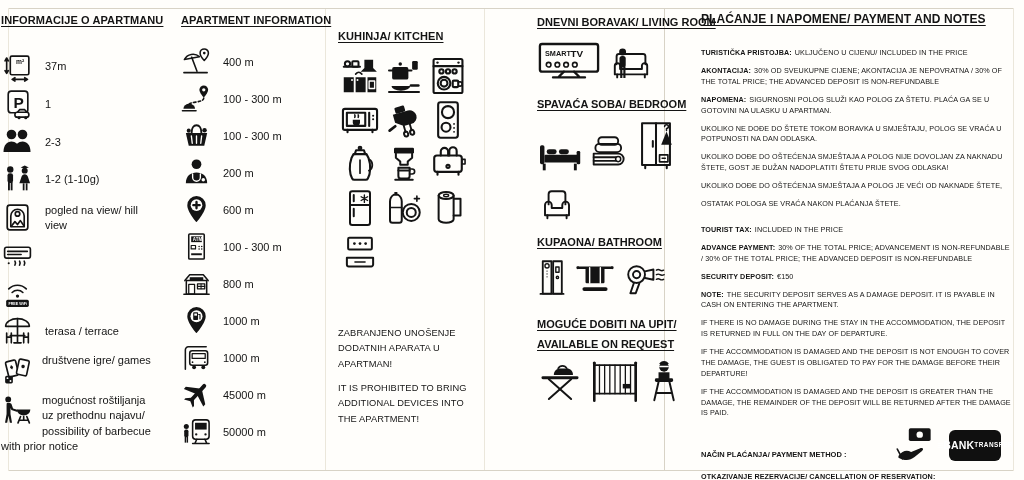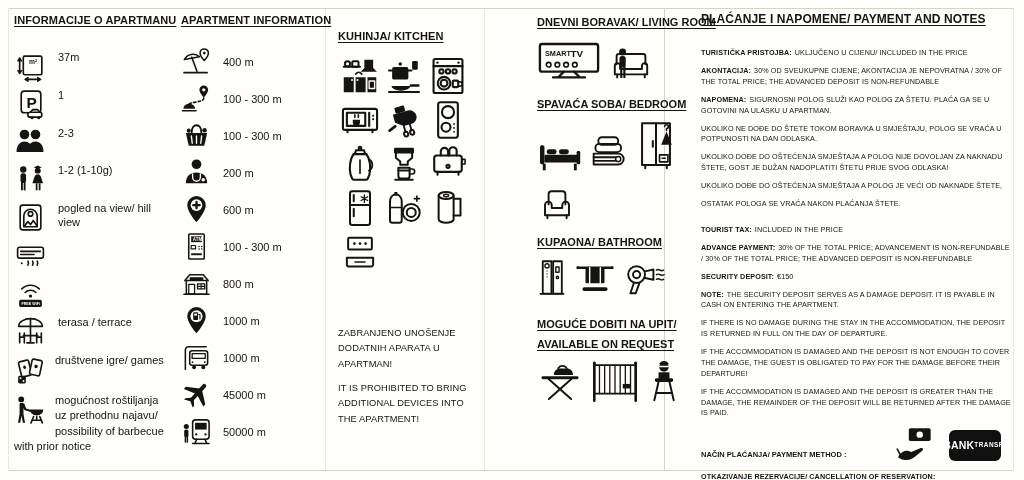--- a/index.html
+++ b/index.html
@@ -4,23 +4,23 @@
 <style>
   html,body{margin:0;padding:0}
   body{width:1024px;height:480px;position:relative;overflow:hidden;
        background:#fffefb;font-family:"Liberation Sans",sans-serif;color:#141414}
   .line{position:absolute;background:#d8d3c6}
   .line.soft{background:#ebe7db}
   .col{position:absolute}
   .title{font-size:11px;font-weight:700;text-decoration:underline;text-underline-offset:2px;
          white-space:nowrap;letter-spacing:.1px}
   
-  #col1{left:14px;top:14px;width:152px}
+  #col1{left:1px;top:14px;width:152px}
   #col1 .title{margin-bottom:24px}
-  .irow{display:flex;align-items:flex-start;margin-bottom:5px;min-height:31px}
+  .irow{display:flex;align-items:center;margin-bottom:5px;min-height:31px}
   .irow .ib{flex:0 0 38px}
   .irow .lbl{font-size:11px;line-height:1.3;padding-left:6px}
   .flow{margin-bottom:5px;font-size:11px;line-height:1.4}
   .flow .ib{float:left;margin:1px 8px 1px 0}
   .flow::after{content:"";display:block;clear:both}
   
   #col2{left:181px;top:14px;width:150px}
   #col2 .title{margin-bottom:20px}
   .drow{display:flex;align-items:center;margin-bottom:6px;min-height:30px}
   .drow .ib{flex:0 0 42px}

